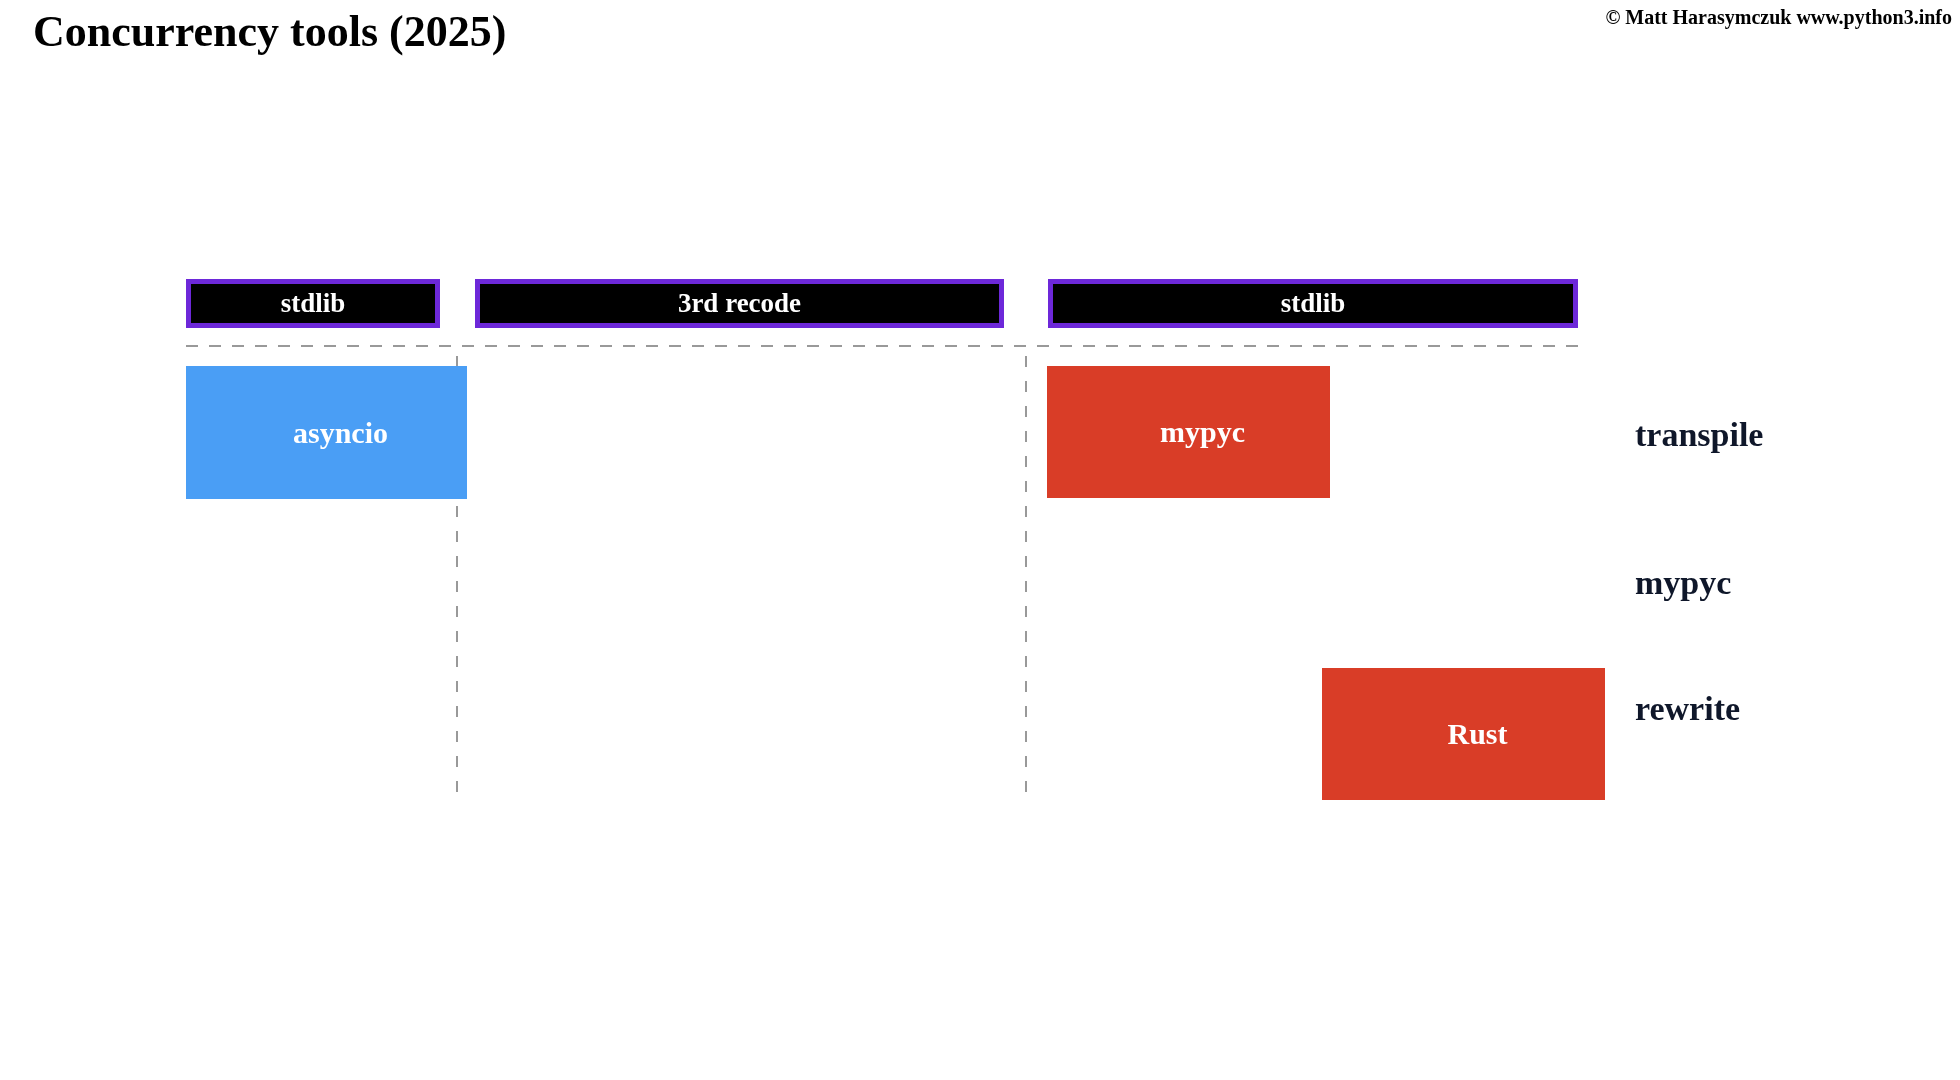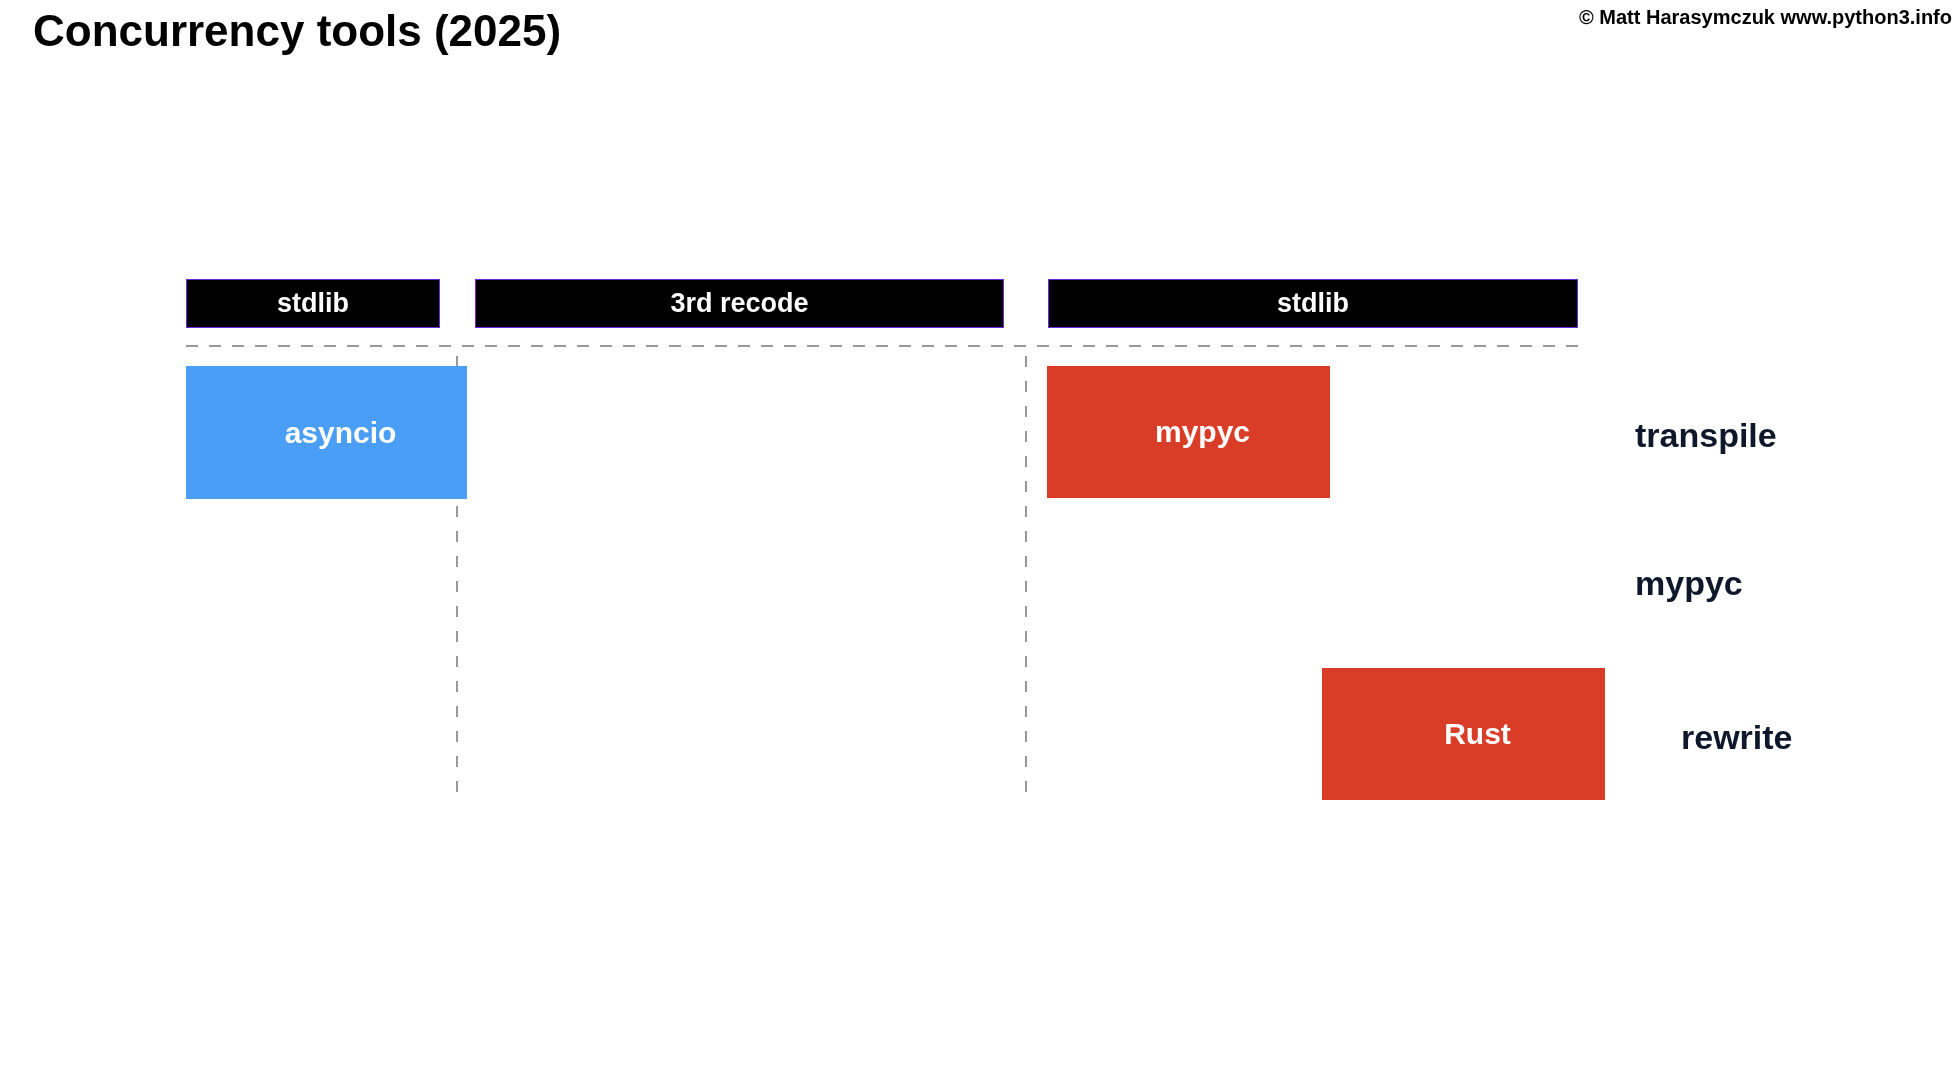--- a/index.html
+++ b/index.html
@@ -7,20 +7,21 @@
     padding: 0;
     background: #ffffff;
     font-family: "Liberation Sans", sans-serif;
   }
   .canvas {
     position: relative;
     width: 1960px;
     height: 1080px;
     background: #ffffff;
     overflow: hidden;
+    font-family: Liberation Serif, serif;
   }
   .page-title {
     position: absolute;
     left: 33px;
     top: 6px;
     font-size: 44px;
     font-weight: bold;
     color: #000000;
     white-space: nowrap;
   }
@@ -31,21 +32,21 @@
     font-size: 20px;
     font-weight: bold;
     color: #000000;
     white-space: nowrap;
   }
   .col-header {
     position: absolute;
     top: 279px;
     height: 49px;
     background: #000000;
-    border: 1px solid #6d28d9;
+    border: 5px solid #6d28d9;
     box-sizing: border-box;
     color: #ffffff;
     font-size: 27px;
     font-weight: bold;
     display: flex;
     align-items: center;
     justify-content: center;
   }
   .col-header.stdlib  { left: 186px;  width: 254px; }
   .col-header.party   { left: 475px;  width: 529px; }
@@ -87,21 +88,21 @@
     position: absolute;
     left: 1635px;
     font-size: 34px;
     font-weight: bold;
     color: #0f172a;
     line-height: 44px;
     white-space: nowrap;
   }
   .row-label.transpile { top: 413px; }
   .row-label.extend    { top: 561px; }
-  .row-label.rewrite   { top: 715px; margin-left: 46px; }
+  .row-label.rewrite   { top: 687px; }
 </style>
 </head>
 <body>
 
 <div class="canvas">
 
   <div class="page-title">Concurrency tools (2025)</div>
 
   <div class="credit">© Matt Harasymczuk www.python3.info</div>
 

